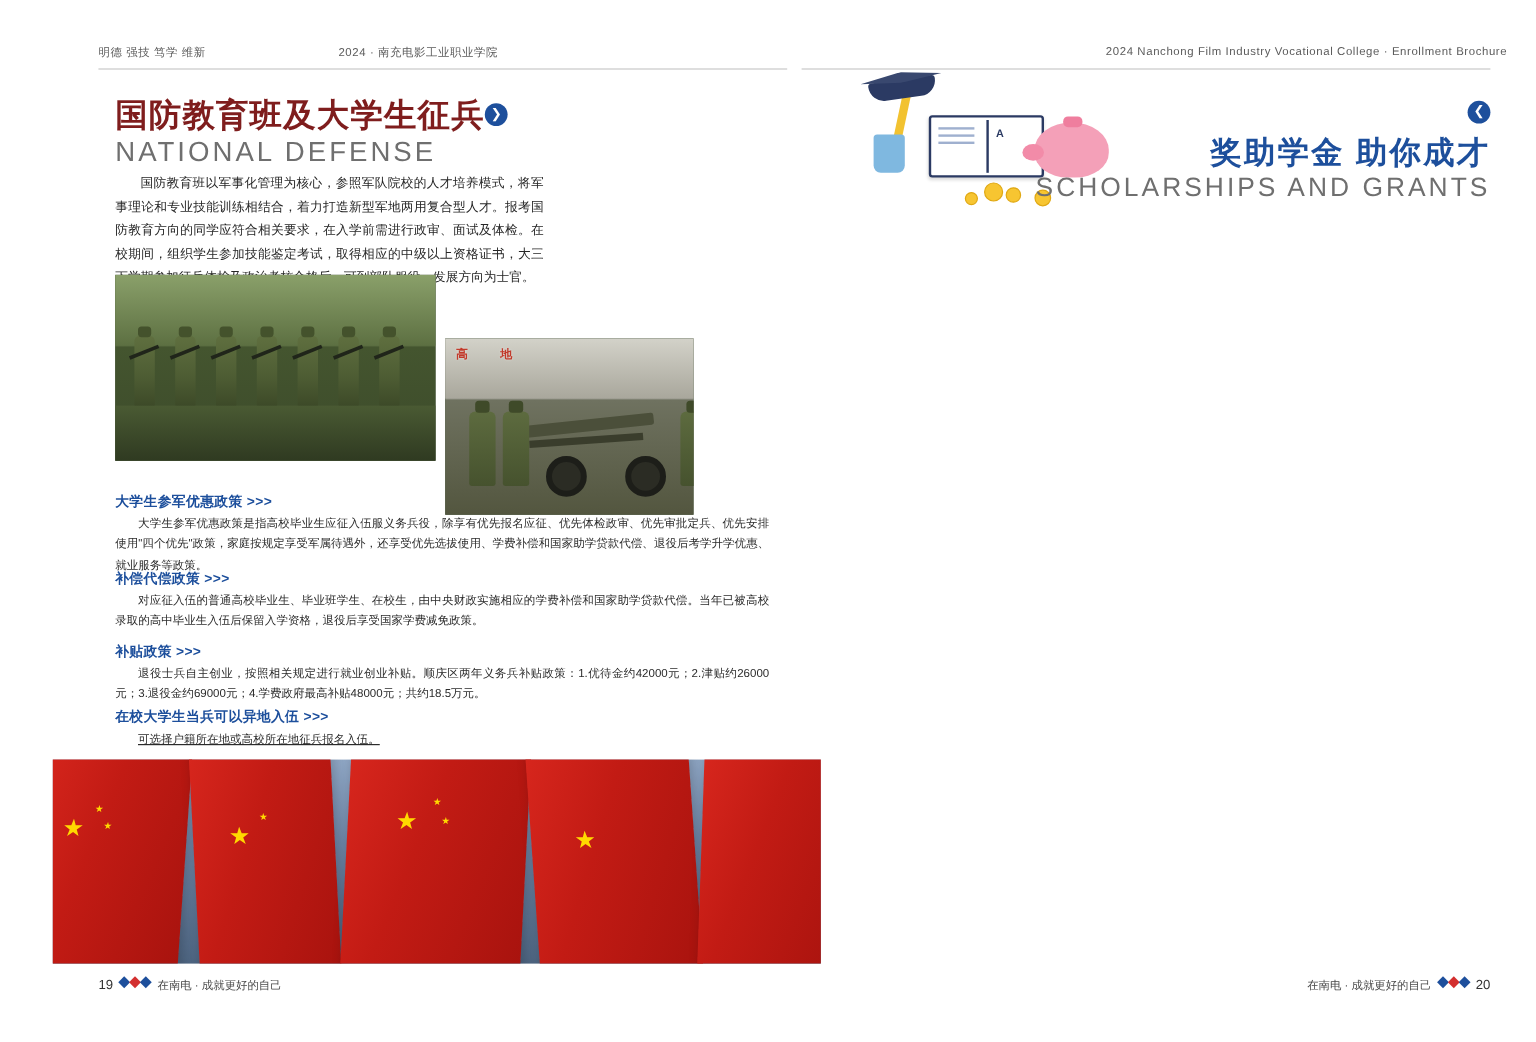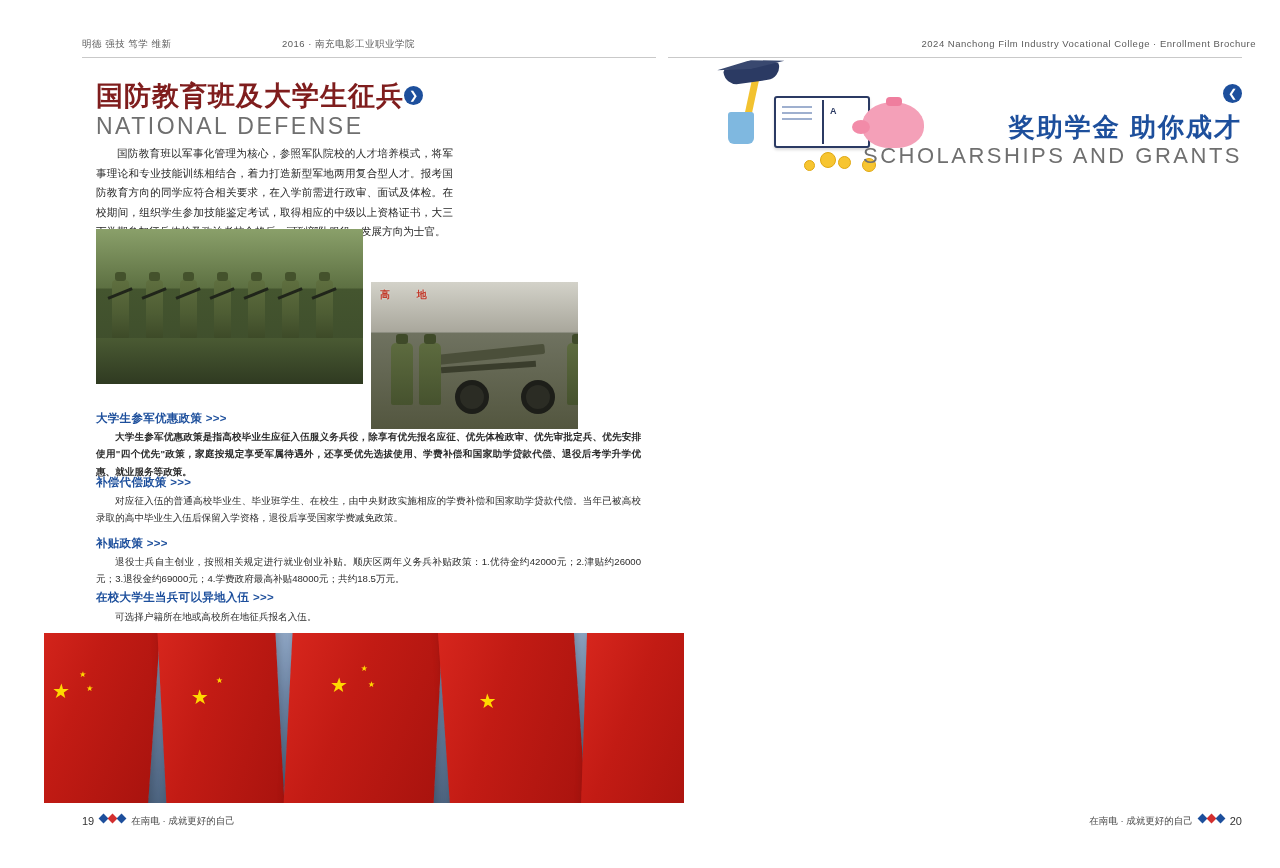--- a/index.html
+++ b/index.html
@@ -227,21 +227,21 @@
   }
 </style>
 </head>
 <body>
 
 <div class="spread">
 
   <div class="page page-left">
 
     <div class="hdr hdr-left-a">明德 强技 笃学 维新</div>
-    <div class="hdr hdr-left-b">2016 · 南充电影工业职业学院</div>
+    <div class="hdr hdr-left-b">2024 · 南充电影工业职业学院</div>
     <div class="hdr-rule" style="left:38px; top:57px; width:574px;"></div>
 
     <div class="title-cn">国防教育班及大学生征兵</div>
     <div class="arrow-badge">❯</div>
     <div class="title-en">NATIONAL DEFENSE</div>
 
     <div class="intro">国防教育班以军事化管理为核心，参照军队院校的人才培养模式，将军事理论和专业技能训练相结合，着力打造新型军地两用复合型人才。报考国防教育方向的同学应符合相关要求，在入学前需进行政审、面试及体检。在校期间，组织学生参加技能鉴定考试，取得相应的中级以上资格证书，大三下学期参加征兵体检及政治考核合格后，可到部队服役，发展方向为士官。</div>
 
     <div class="photo photo-a">
       <div class="p-a-bg"></div>
@@ -264,30 +264,30 @@
       <div class="p-b-gun2"></div>
       <div class="wheel" style="left:84px;"></div>
       <div class="wheel" style="left:150px;"></div>
       <div class="p-b-person" style="left:20px;"></div>
       <div class="p-b-person" style="left:48px;"></div>
       <div class="p-b-person" style="left:196px;"></div>
       <div class="p-b-person" style="left:220px;"></div>
     </div>
 
     <div class="pol-h" style="top:411px;">大学生参军优惠政策 &gt;&gt;&gt;</div>
-    <div class="pol-b" style="top:428px;font-weight:bold;">大学生参军优惠政策是指高校毕业生应征入伍服义务兵役，除享有优先报名应征、优先体检政审、优先审批定兵、优先安排使用"四个优先"政策，家庭按规定享受军属待遇外，还享受优先选拔使用、学费补偿和国家助学贷款代偿、退役后考学升学优惠、就业服务等政策。</div>
+    <div class="pol-b" style="top:428px;">大学生参军优惠政策是指高校毕业生应征入伍服义务兵役，除享有优先报名应征、优先体检政审、优先审批定兵、优先安排使用"四个优先"政策，家庭按规定享受军属待遇外，还享受优先选拔使用、学费补偿和国家助学贷款代偿、退役后考学升学优惠、就业服务等政策。</div>
 
     <div class="pol-h" style="top:475px;">补偿代偿政策 &gt;&gt;&gt;</div>
     <div class="pol-b" style="top:492px;">对应征入伍的普通高校毕业生、毕业班学生、在校生，由中央财政实施相应的学费补偿和国家助学贷款代偿。当年已被高校录取的高中毕业生入伍后保留入学资格，退役后享受国家学费减免政策。</div>
 
     <div class="pol-h" style="top:536px;">补贴政策 &gt;&gt;&gt;</div>
     <div class="pol-b" style="top:553px;">退役士兵自主创业，按照相关规定进行就业创业补贴。顺庆区两年义务兵补贴政策：1.优待金约42000元；2.津贴约26000元；3.退役金约69000元；4.学费政府最高补贴48000元；共约18.5万元。</div>
 
     <div class="pol-h" style="top:590px;">在校大学生当兵可以异地入伍 &gt;&gt;&gt;</div>
-    <div class="pol-b" style="top:608px;">可选择户籍所在地或高校所在地征兵报名入伍。</div>
+    <div class="pol-b" style="top:608px;text-decoration:underline;">可选择户籍所在地或高校所在地征兵报名入伍。</div>
 
     <div class="flag-banner">
       <div class="flag" style="left:-20px; width:130px; transform:skewX(-4deg);">
         <span class="star" style="left:26px; top:54px;">★</span>
         <span class="star sm" style="left:52px; top:44px;">★</span>
         <span class="star sm" style="left:60px; top:58px;">★</span>
       </div>
       <div class="flag" style="left:118px; width:118px; transform:skewX(3deg);">
         <span class="star" style="left:30px; top:60px;">★</span>
         <span class="star sm" style="left:56px; top:50px;">★</span>

